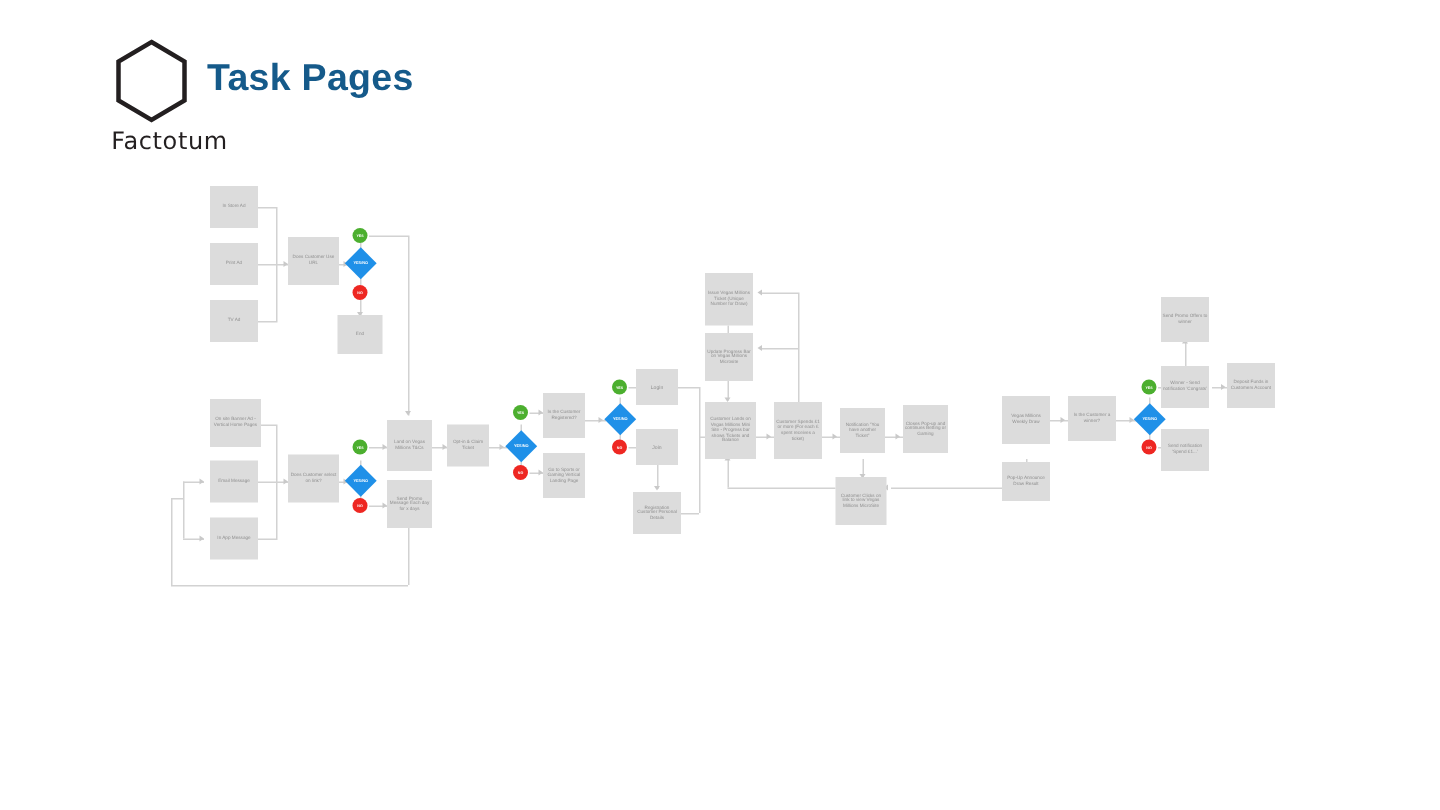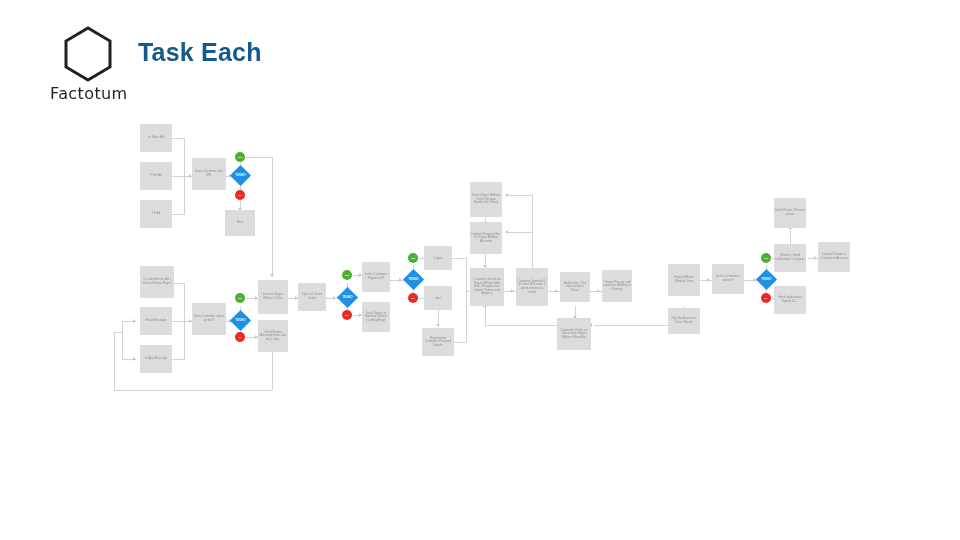--- a/index.html
+++ b/index.html
@@ -4,21 +4,21 @@
 <style>
   html,body{margin:0;padding:0;}
   body{
     width:960px;height:540px;background:#ffffff;overflow:hidden;
     font-family:"Liberation Sans",sans-serif;
     position:relative;
   }
   #stage{position:absolute;left:0;top:0;width:960px;height:540px;}
 
   
-  .logo-wrap{position:absolute;left:50px;top:26px;width:80px;height:62px;}
+  .logo-wrap{position:absolute;left:63px;top:26px;width:80px;height:62px;text-align:center;}
   .hexagon{position:absolute;left:12px;top:0;}
   .logo-word{
     position:absolute;left:0;top:58px;width:100px;
     font-size:16px;letter-spacing:.4px;color:#231f20;
     font-family:"DejaVu Sans",sans-serif;
   }
   .page-title{
     position:absolute;left:138px;top:38px;
     font-size:25px;font-weight:bold;color:#155a8a;
     letter-spacing:.2px;
@@ -73,21 +73,21 @@
 
   <div class="logo-wrap">
     <span class="hexagon">
       <svg width="52" height="56" viewBox="0 0 52 56">
         <polygon points="26,2 48,15 48,41 26,54 4,41 4,15" fill="none" stroke="#231f20" stroke-width="3"></polygon>
       </svg>
     </span>
     <div class="logo-word">Factotum</div>
   </div>
 
-  <div class="page-title">Task Each</div>
+  <div class="page-title">Task Pages</div>
 
   <div class="edge h" style="left:172px;top:138px;width:12px;"></div>
   <div class="edge h" style="left:172px;top:176px;width:12px;"></div>
   <div class="edge h" style="left:172px;top:214px;width:12px;"></div>
   <div class="edge v" style="left:184px;top:138px;height:77px;"></div>
   <div class="edge h" style="left:184px;top:176px;width:8px;"></div>
   <div class="arrow" style="left:189px;top:174px;"></div>
 
   <div class="edge h" style="left:214px;top:176px;width:18px;"></div>
   <div class="arrow" style="left:229px;top:174px;"></div>

